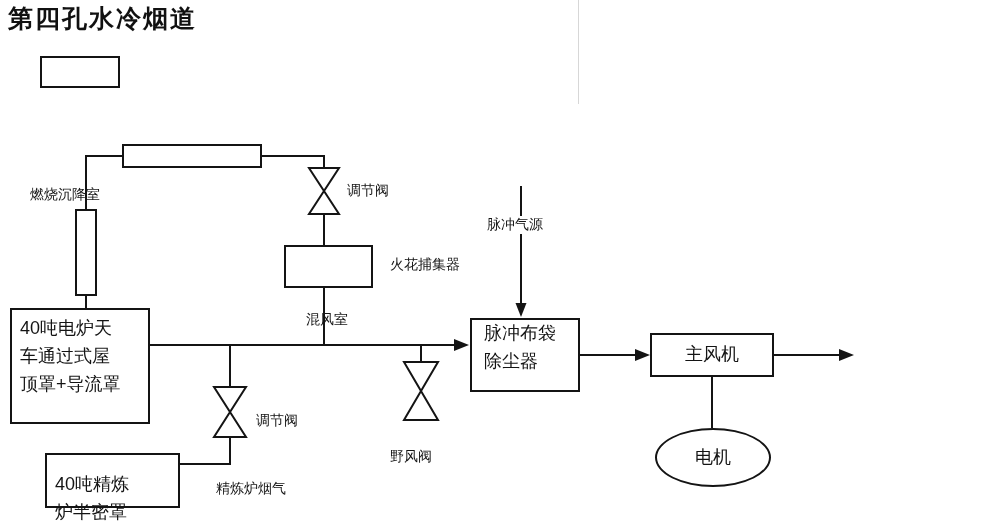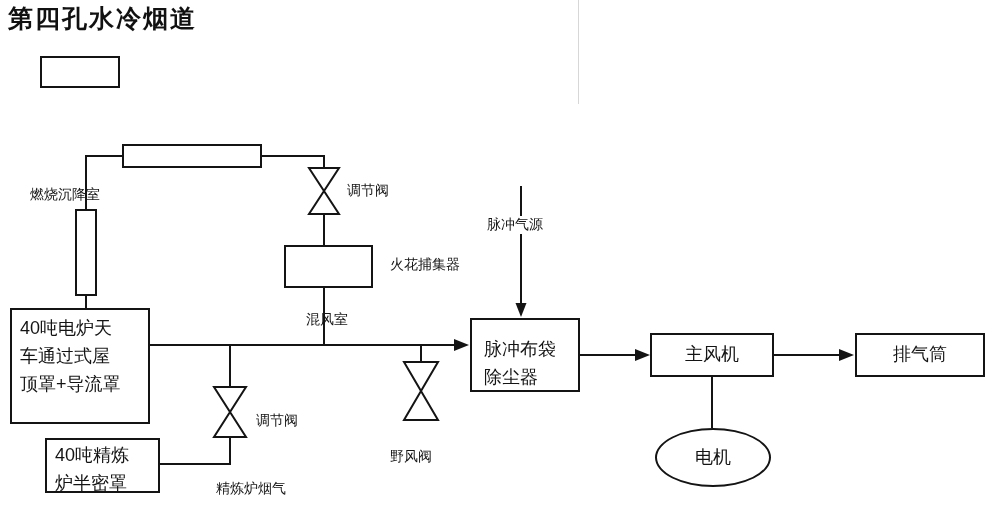--- a/index.html
+++ b/index.html
@@ -89,37 +89,34 @@
   <h1 class="title">第四孔水冷烟道</h1>
   <div class="legend-box"></div>
   <div class="edge-line"></div>
 
   <div class="box padded" style="left:10px;top:308px;width:140px;height:116px;">
     <div>40吨电炉天</div>
     <div>车通过式屋</div>
     <div>顶罩+导流罩</div>
   </div>
 
-  <div class="box padded" style="left:45px;top:438px;width:115px;height:55px;padding-top:2px;">
+  <div class="box padded" style="left:45px;top:453px;width:135px;height:55px;padding-top:16px;">
     <div>40吨精炼</div>
     <div>炉半密罩</div>
   </div>
 
-  <div class="box padded" style="left:470px;top:318px;width:110px;height:74px;padding-top:16px;padding-left:12px;">
+  <div class="box padded" style="left:470px;top:318px;width:110px;height:74px;padding-top:0;padding-left:12px;">
     <div>脉冲布袋</div>
     <div>除尘器</div>
   </div>
 
   <div class="box centered" style="left:650px;top:333px;width:124px;height:44px;">
     <span>主风机</span>
   </div>
 
-  <div class="box centered" style="left:855px;top:333px;width:130px;height:44px;">
-    <span>排气筒</span>
-  </div>
 
   <div class="box centered ellipse" style="left:655px;top:428px;width:116px;height:59px;">
     <span>电机</span>
   </div>
 
   <div class="lbl" style="left:30px;top:186px;">燃烧沉降室</div>
   <div class="lbl" style="left:347px;top:182px;">调节阀</div>
   <div class="lbl on-line" style="left:484px;top:216px;">脉冲气源</div>
   <div class="lbl" style="left:390px;top:256px;">火花捕集器</div>
   <div class="lbl" style="left:306px;top:311px;">混风室</div>

